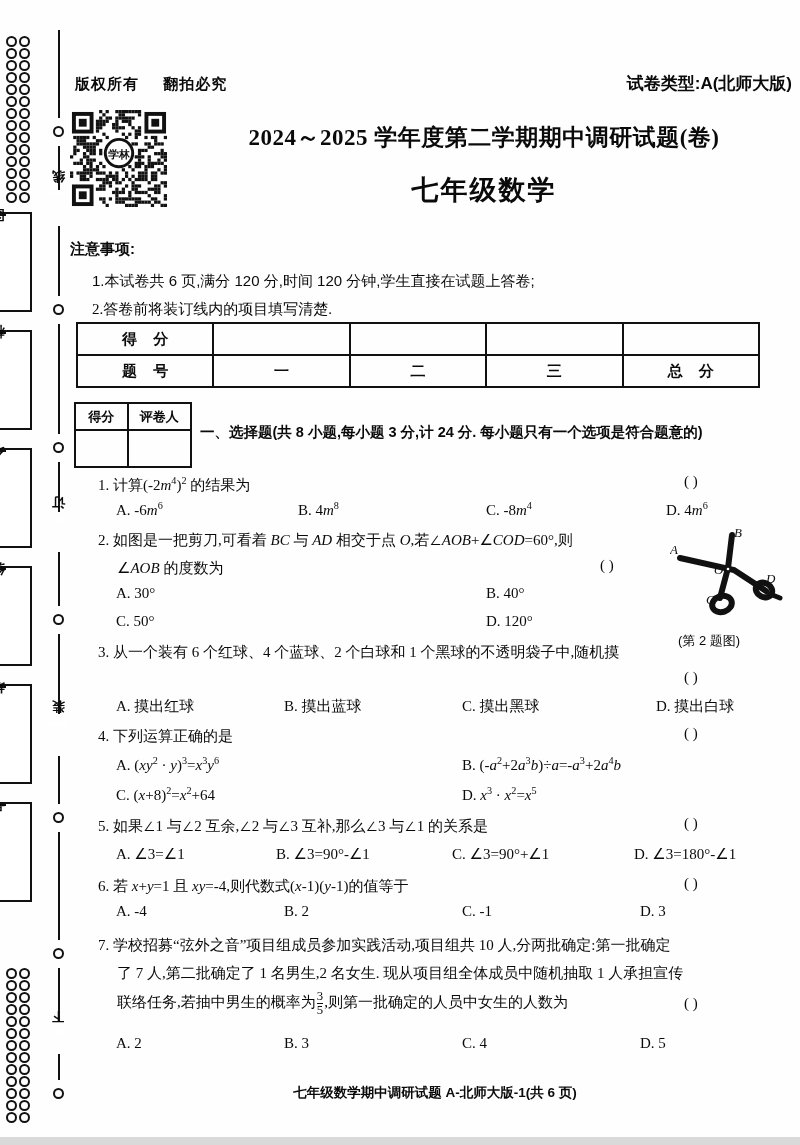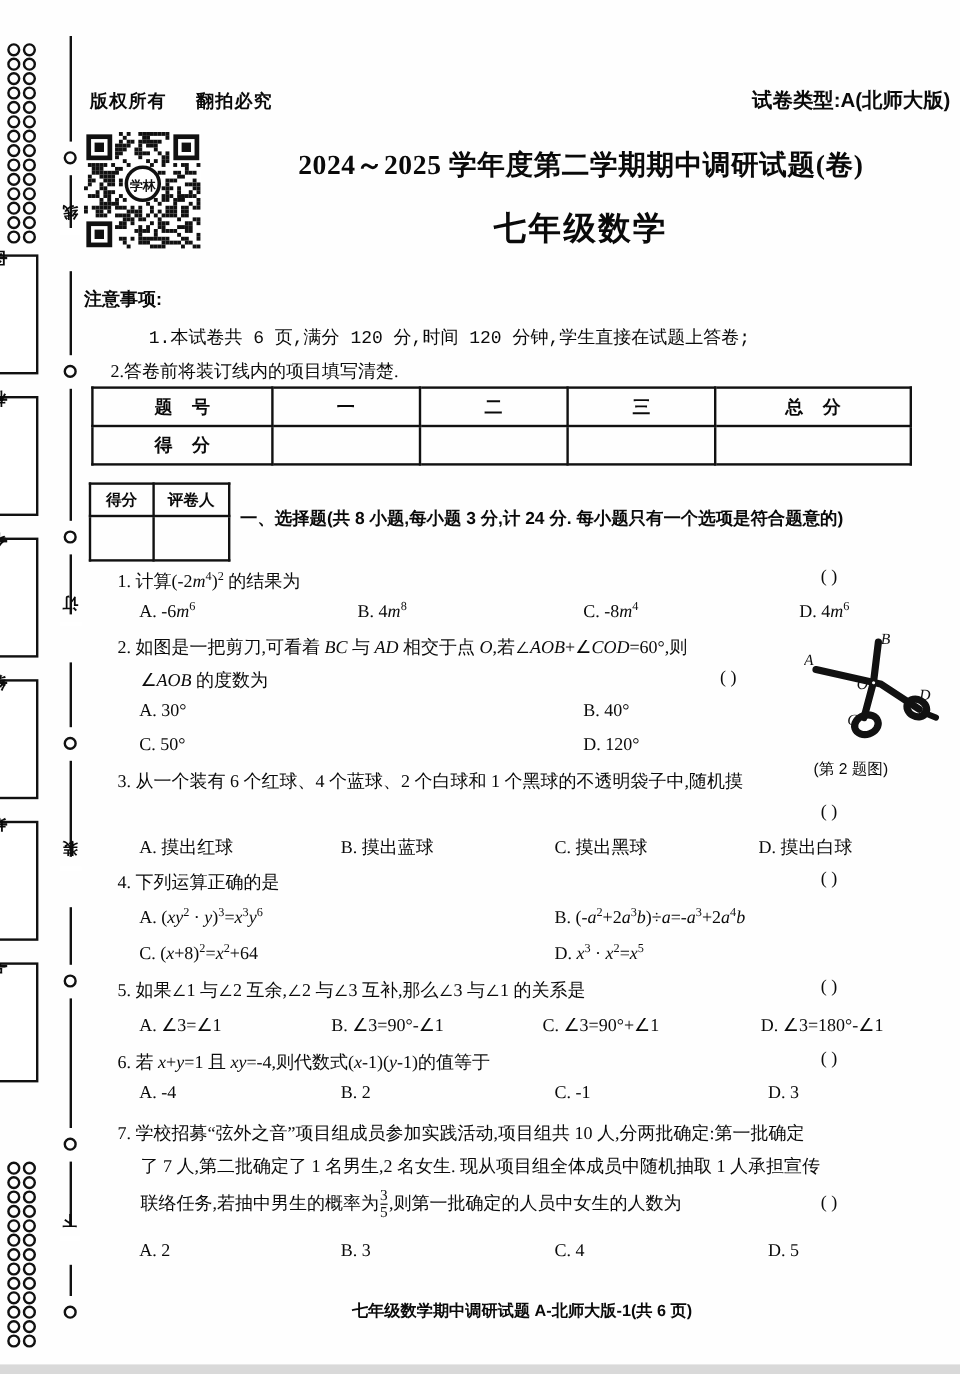--- a/index.html
+++ b/index.html
@@ -156,22 +156,21 @@
     position: absolute;
     top: 240px; left: 0px;
     font-size: 15px;
     font-weight: bold;
     font-family: "Liberation Sans", sans-serif;
   }
   .notice-1 {
     position: absolute;
     top: 272px; left: 22px;
     font-size: 15px;
-    font-family: Liberation Mono, monospace;
-    margin-left: 32px;
+    font-family: Liberation Sans, sans-serif;
   }
   .notice-2 {
     position: absolute;
     top: 300px; left: 22px;
     font-size: 15px;
     font-family: "Liberation Serif", serif;
   }
 
   
   table.score {
@@ -734,32 +733,32 @@
     <div class="title-main">2024～2025 学年度第二学期期中调研试题(卷)</div>
     <div class="title-sub">七年级数学</div>
 
     <div class="notice-title">注意事项:</div>
     <div class="notice-1">1.本试卷共 6 页,满分 120 分,时间 120 分钟,学生直接在试题上答卷;</div>
     <div class="notice-2">2.答卷前将装订线内的项目填写清楚.</div>
 
     <table class="score">
       <tbody>
           <tr>
+        <td>得  分</td>
+        <td></td>
+        <td></td>
+        <td></td>
+        <td></td>
+      </tr>
+      <tr>
         <td style="width:22%">题  号</td>
         <td style="width:18%">一</td>
         <td style="width:18%">二</td>
         <td style="width:18%">三</td>
         <td style="width:24%">总  分</td>
-      </tr>
-      <tr>
-        <td>得  分</td>
-        <td></td>
-        <td></td>
-        <td></td>
-        <td></td>
       </tr>
     </tbody>
       </table>
 
     <table class="grader">
       <tbody>
           <tr>
         <td class="h" style="width:45%">得分</td>
         <td class="h" style="width:55%">评卷人</td>
       </tr>
@@ -817,21 +816,21 @@
       </svg>
     </div>
     <div class="fig-cap" style="top:632px; left:608px;">(第 2 题图)</div>
 
     <div class="q q-stem" style="top:641px;">3. 从一个装有 6 个红球、4 个蓝球、2 个白球和 1 个黑球的不透明袋子中,随机摸</div>
     <div class="paren" style="top:669px; left:614px;">(      )</div>
     <div class="opts" style="top:697px;">
       <span class="op" style="left:0px;">A. 摸出红球</span>
       <span class="op" style="left:168px;">B. 摸出蓝球</span>
       <span class="op" style="left:346px;text-align:right;">C. 摸出黑球</span>
-      <span class="op" style="left:516px;text-align:center;">D. 摸出白球</span>
+      <span class="op" style="left:540px;text-align:center;">D. 摸出白球</span>
     </div>
 
     <div class="q q-stem" style="top:725px;">4. 下列运算正确的是</div>
     <div class="paren" style="top:725px; left:614px;">(      )</div>
     <div class="opts" style="top:755px;">
       <span class="op" style="left:0px;">A. (<i class="v">xy</i><sup>2</sup> · <i class="v">y</i>)<sup>3</sup>=<i class="v">x</i><sup>3</sup><i class="v">y</i><sup>6</sup></span>
       <span class="op" style="left:346px;">B. (-<i class="v">a</i><sup>2</sup>+2<i class="v">a</i><sup>3</sup><i class="v">b</i>)÷<i class="v">a</i>=-<i class="v">a</i><sup>3</sup>+2<i class="v">a</i><sup>4</sup><i class="v">b</i></span>
     </div>
     <div class="opts" style="top:785px;">
       <span class="op" style="left:0px;">C. (<i class="v">x</i>+8)<sup>2</sup>=<i class="v">x</i><sup>2</sup>+64</span>

